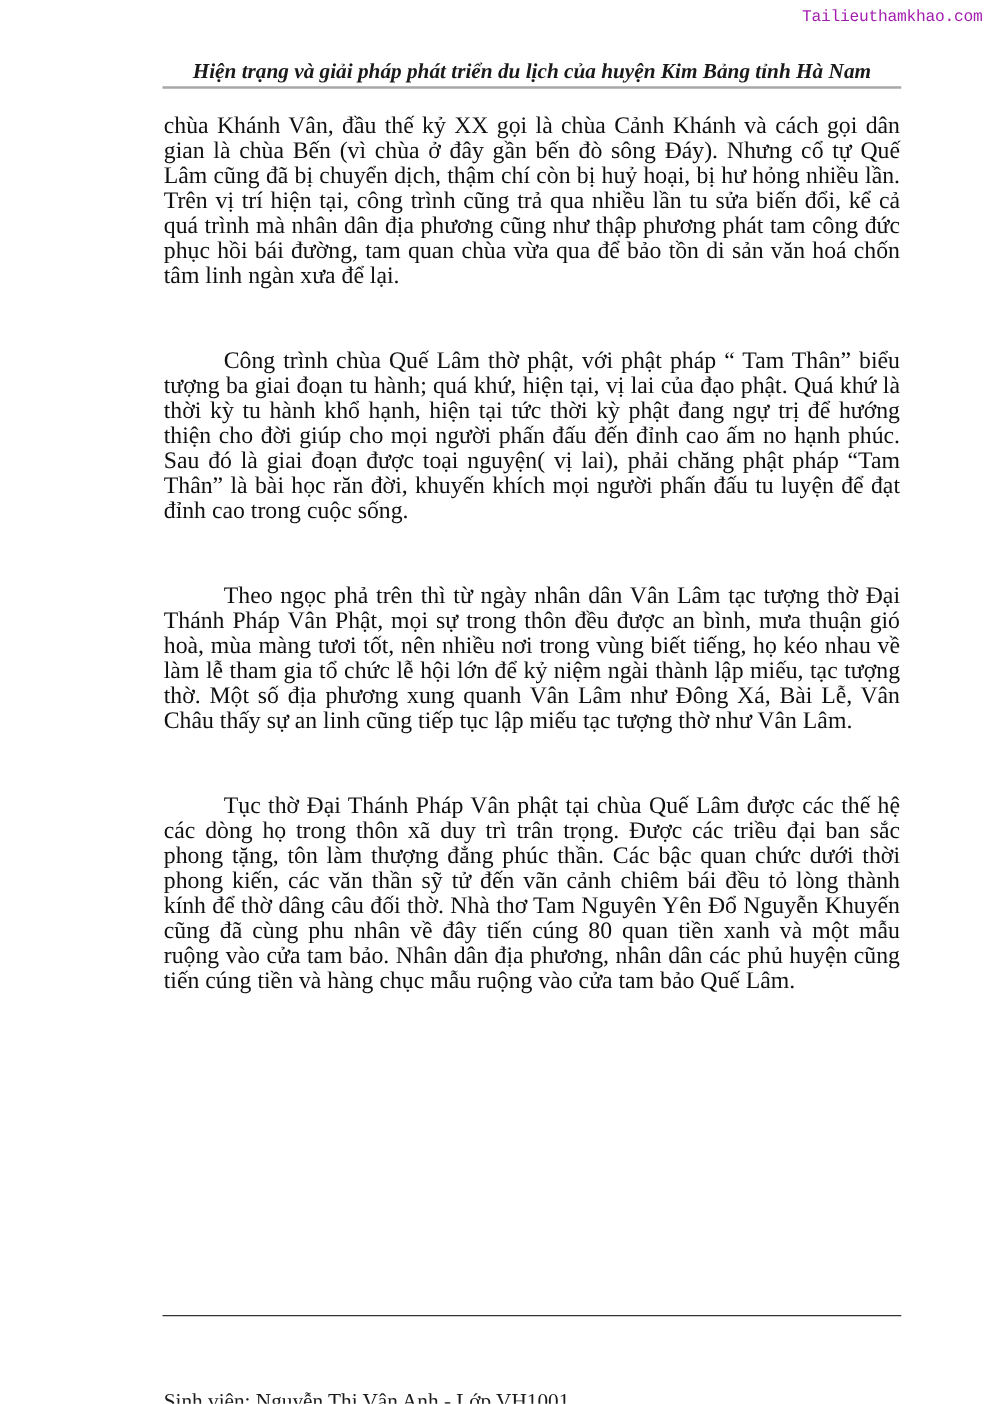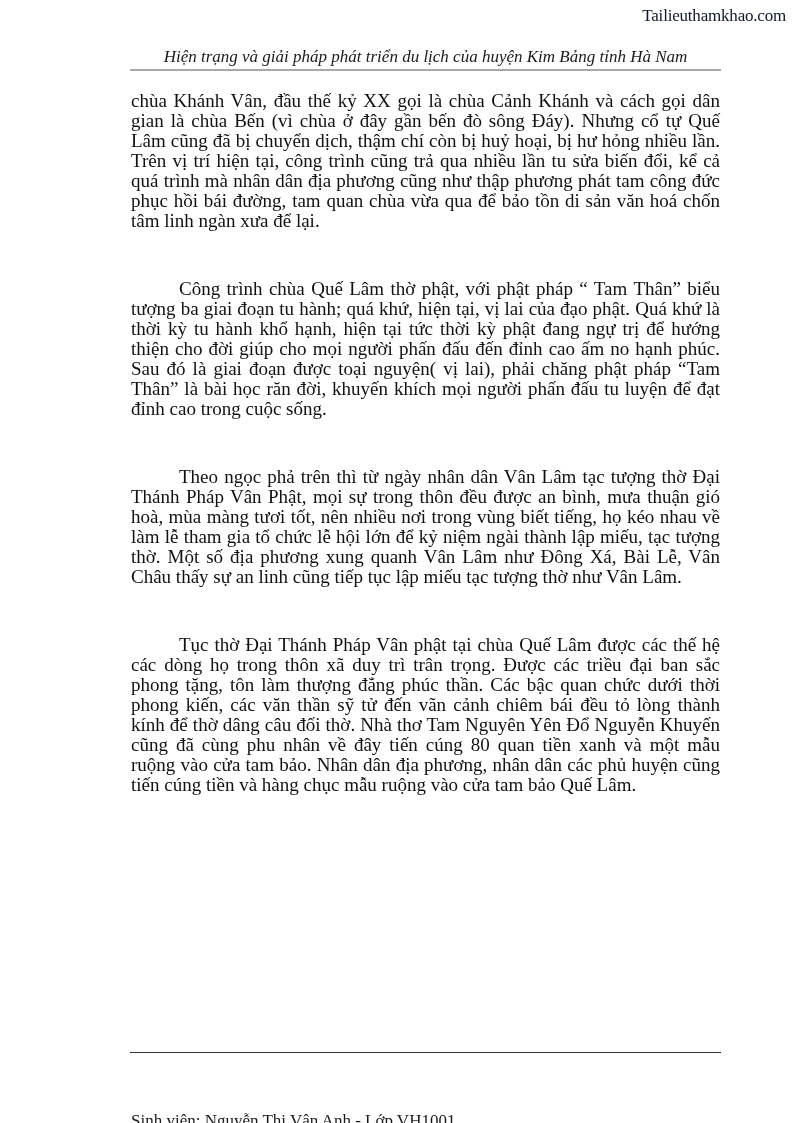--- a/index.html
+++ b/index.html
@@ -12,36 +12,37 @@
       height: 1123px;
       position: relative;
       overflow: hidden;
       font-family: "Liberation Serif", "DejaVu Serif", serif;
       color: #111111;
     }
     .watermark {
       position: absolute;
       top: 6px;
       right: 8px;
-      font-family: Liberation Serif, serif;
-      font-size: 17px;
-      color: #0f172a;
+      font-family: Liberation Mono, monospace;
+      font-size: 13px;
+      color: #a21caf;
       letter-spacing: -0.2px;
     }
     .page-header {
       position: absolute;
       left: 130px;
       width: 591px;
       top: 46px;
       height: 22px;
       text-align: center;
       font-style: italic;
       font-size: 17px;
       line-height: 22px;
       color: #1a1a1a;
+      font-weight: bold;
     }
     .header-rule {
       position: absolute;
       left: 130px;
       width: 591px;
       top: 69px;
       height: 2px;
       background: #a8a8a8;
     }
     .body-text {

